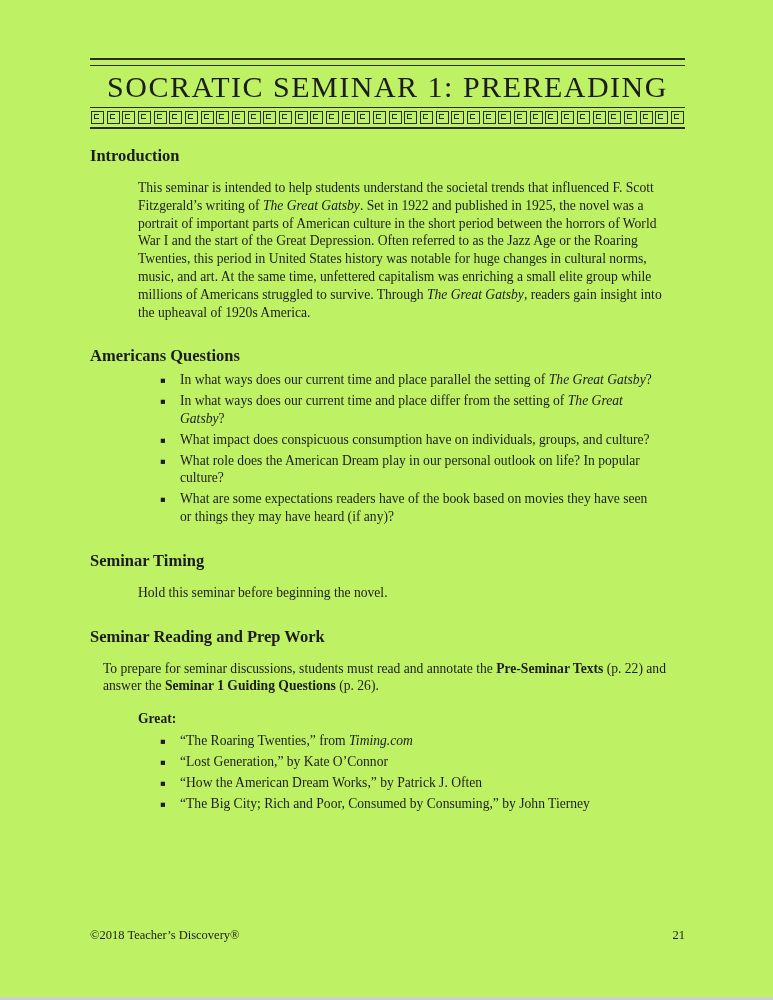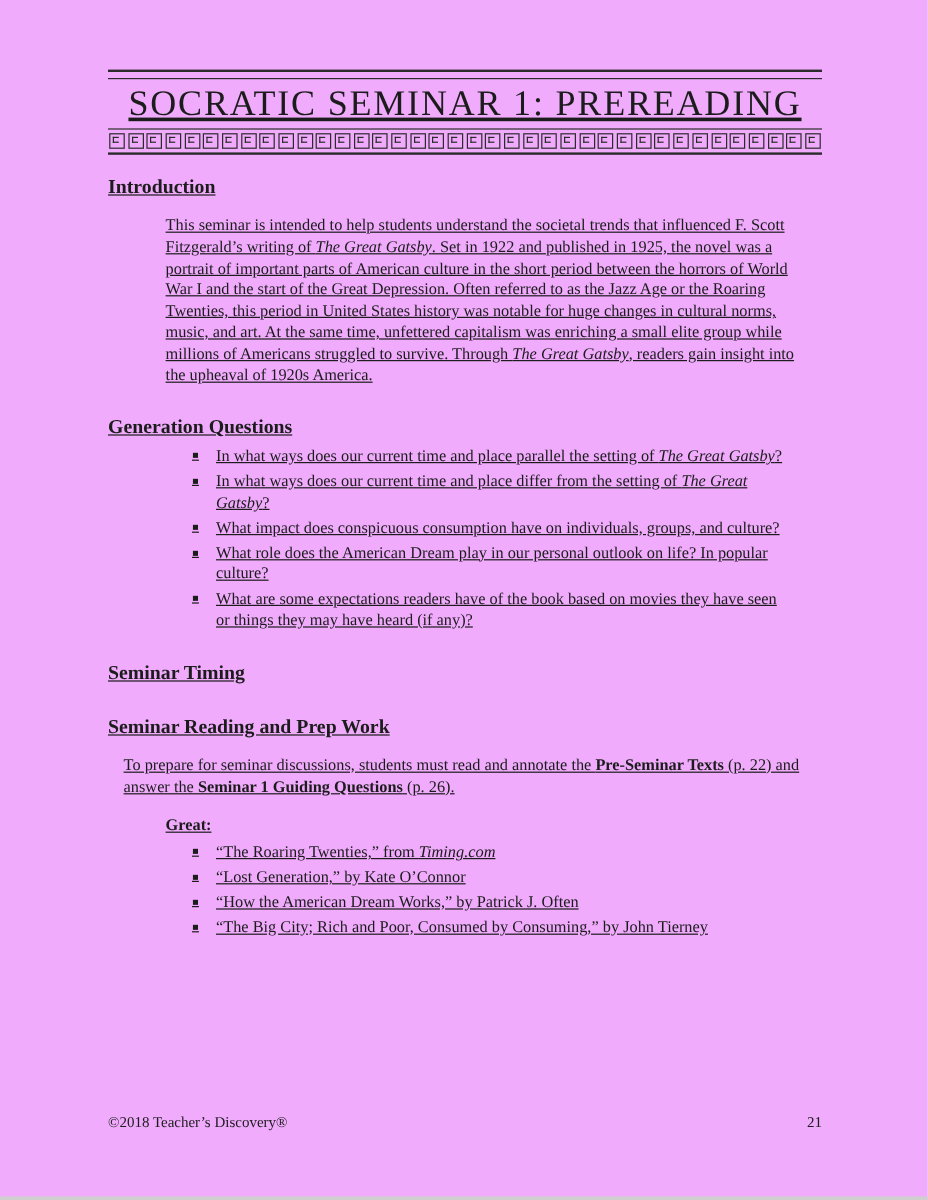--- a/index.html
+++ b/index.html
@@ -6,26 +6,25 @@
   body {
     background: #ffffff;
     font-family: "Liberation Serif", "DejaVu Serif", serif;
     color: #1c1c1c;
     -webkit-font-smoothing: antialiased;
   }
   .page {
     position: relative;
     width: 773px;
     height: 1000px;
-    background: #f0abfc;
+    background: #bef264;
     padding: 58px 88px 0 90px;
     box-sizing: border-box;
     overflow: hidden;
     border-bottom: 3px solid #cfcfcf;
-    text-decoration: underline;
   }
   
   .double-rule {
     height: 5px;
     border-top: 2px solid #2b2b2b;
     border-bottom: 1px solid #2b2b2b;
   }
   .title {
     font-size: 30px;
     font-weight: 400;
@@ -246,21 +245,21 @@
   </header>
 
   <main>
 
     <section>
       <h2 class="section-heading first">Introduction</h2>
       <p class="body-text indent"><span>This seminar is intended to help students understand the societal trends that influenced F. Scott Fitzgerald’s writing of </span><span class="seg-i">The Great Gatsby</span><span>. Set in 1922 and published in 1925, the novel was a portrait of important parts of American culture in the short period between the horrors of World War I and the start of the Great Depression. Often referred to as the Jazz Age or the Roaring Twenties, this period in United States history was notable for huge changes in cultural norms, music, and art. At the same time, unfettered capitalism was enriching a small elite group while millions of Americans struggled to survive. Through </span><span class="seg-i">The Great Gatsby</span><span>, readers gain insight into the upheaval of 1920s America.</span></p>
     </section>
 
     <section>
-      <h2 class="section-heading">Generation Questions</h2>
+      <h2 class="section-heading">Americans Questions</h2>
       <ul class="bullet-list questions">
         <li>
           <span class="bullet">▪</span>
           <span class="li-text"><span>In what ways does our current time and place parallel the setting of </span><span class="seg-i">The Great Gatsby</span><span>?</span></span>
         </li>
         <li>
           <span class="bullet">▪</span>
           <span class="li-text"><span>In what ways does our current time and place differ from the setting of </span><span class="seg-i">The Great Gatsby</span><span>?</span></span>
         </li>
         <li>
@@ -273,20 +272,21 @@
         </li>
         <li>
           <span class="bullet">▪</span>
           <span class="li-text"><span>What are some expectations readers have of the book based on movies they have seen or things they may have heard (if any)?</span></span>
         </li>
       </ul>
     </section>
 
     <section>
       <h2 class="section-heading">Seminar Timing</h2>
+      <p class="body-text indent"><span>Hold this seminar before beginning the novel.</span></p>
     </section>
 
     <section>
       <h2 class="section-heading">Seminar Reading and Prep Work</h2>
       <p class="body-text"><span>To prepare for seminar discussions, students must read and annotate the </span><span class="seg-b">Pre-Seminar Texts</span><span> (p. 22) and answer the </span><span class="seg-b">Seminar 1 Guiding Questions</span><span> (p. 26).</span></p>
       <p class="texts-label">Great:</p>
       <ul class="bullet-list">
         <li>
           <span class="bullet">▪</span>
           <span class="li-text"><span>“The Roaring Twenties,” from </span><span class="seg-i">Timing.com</span></span>

